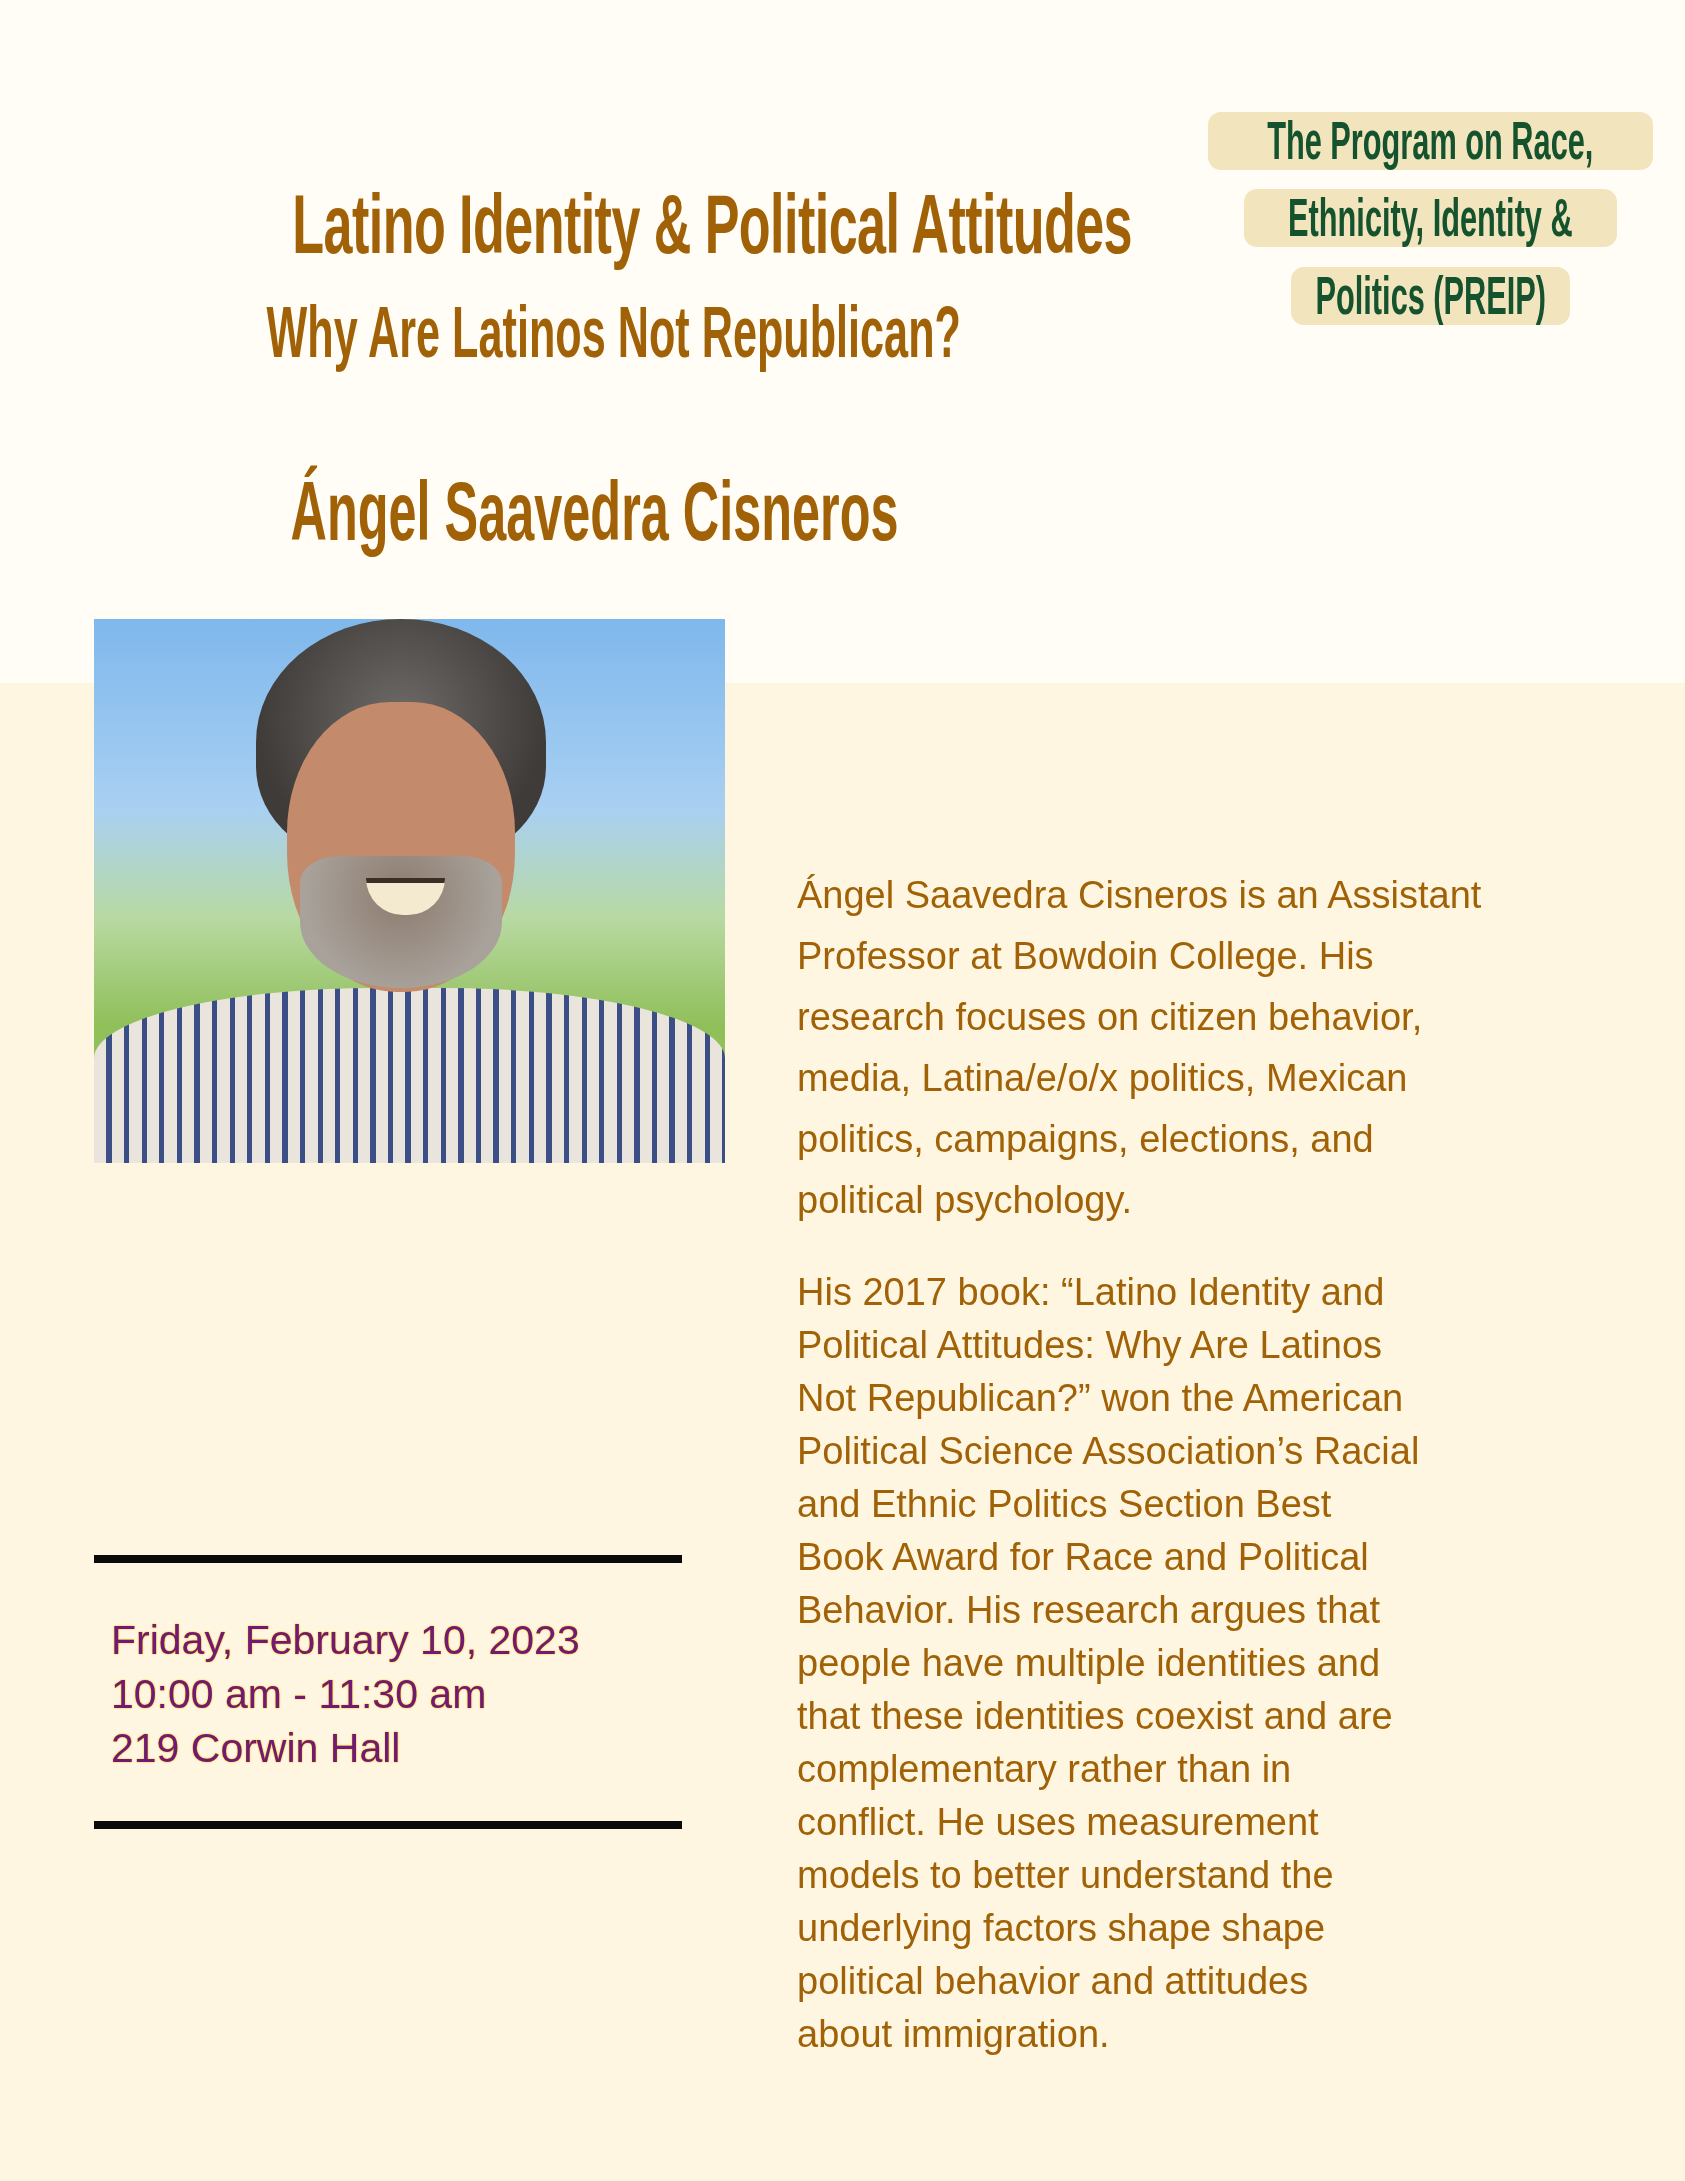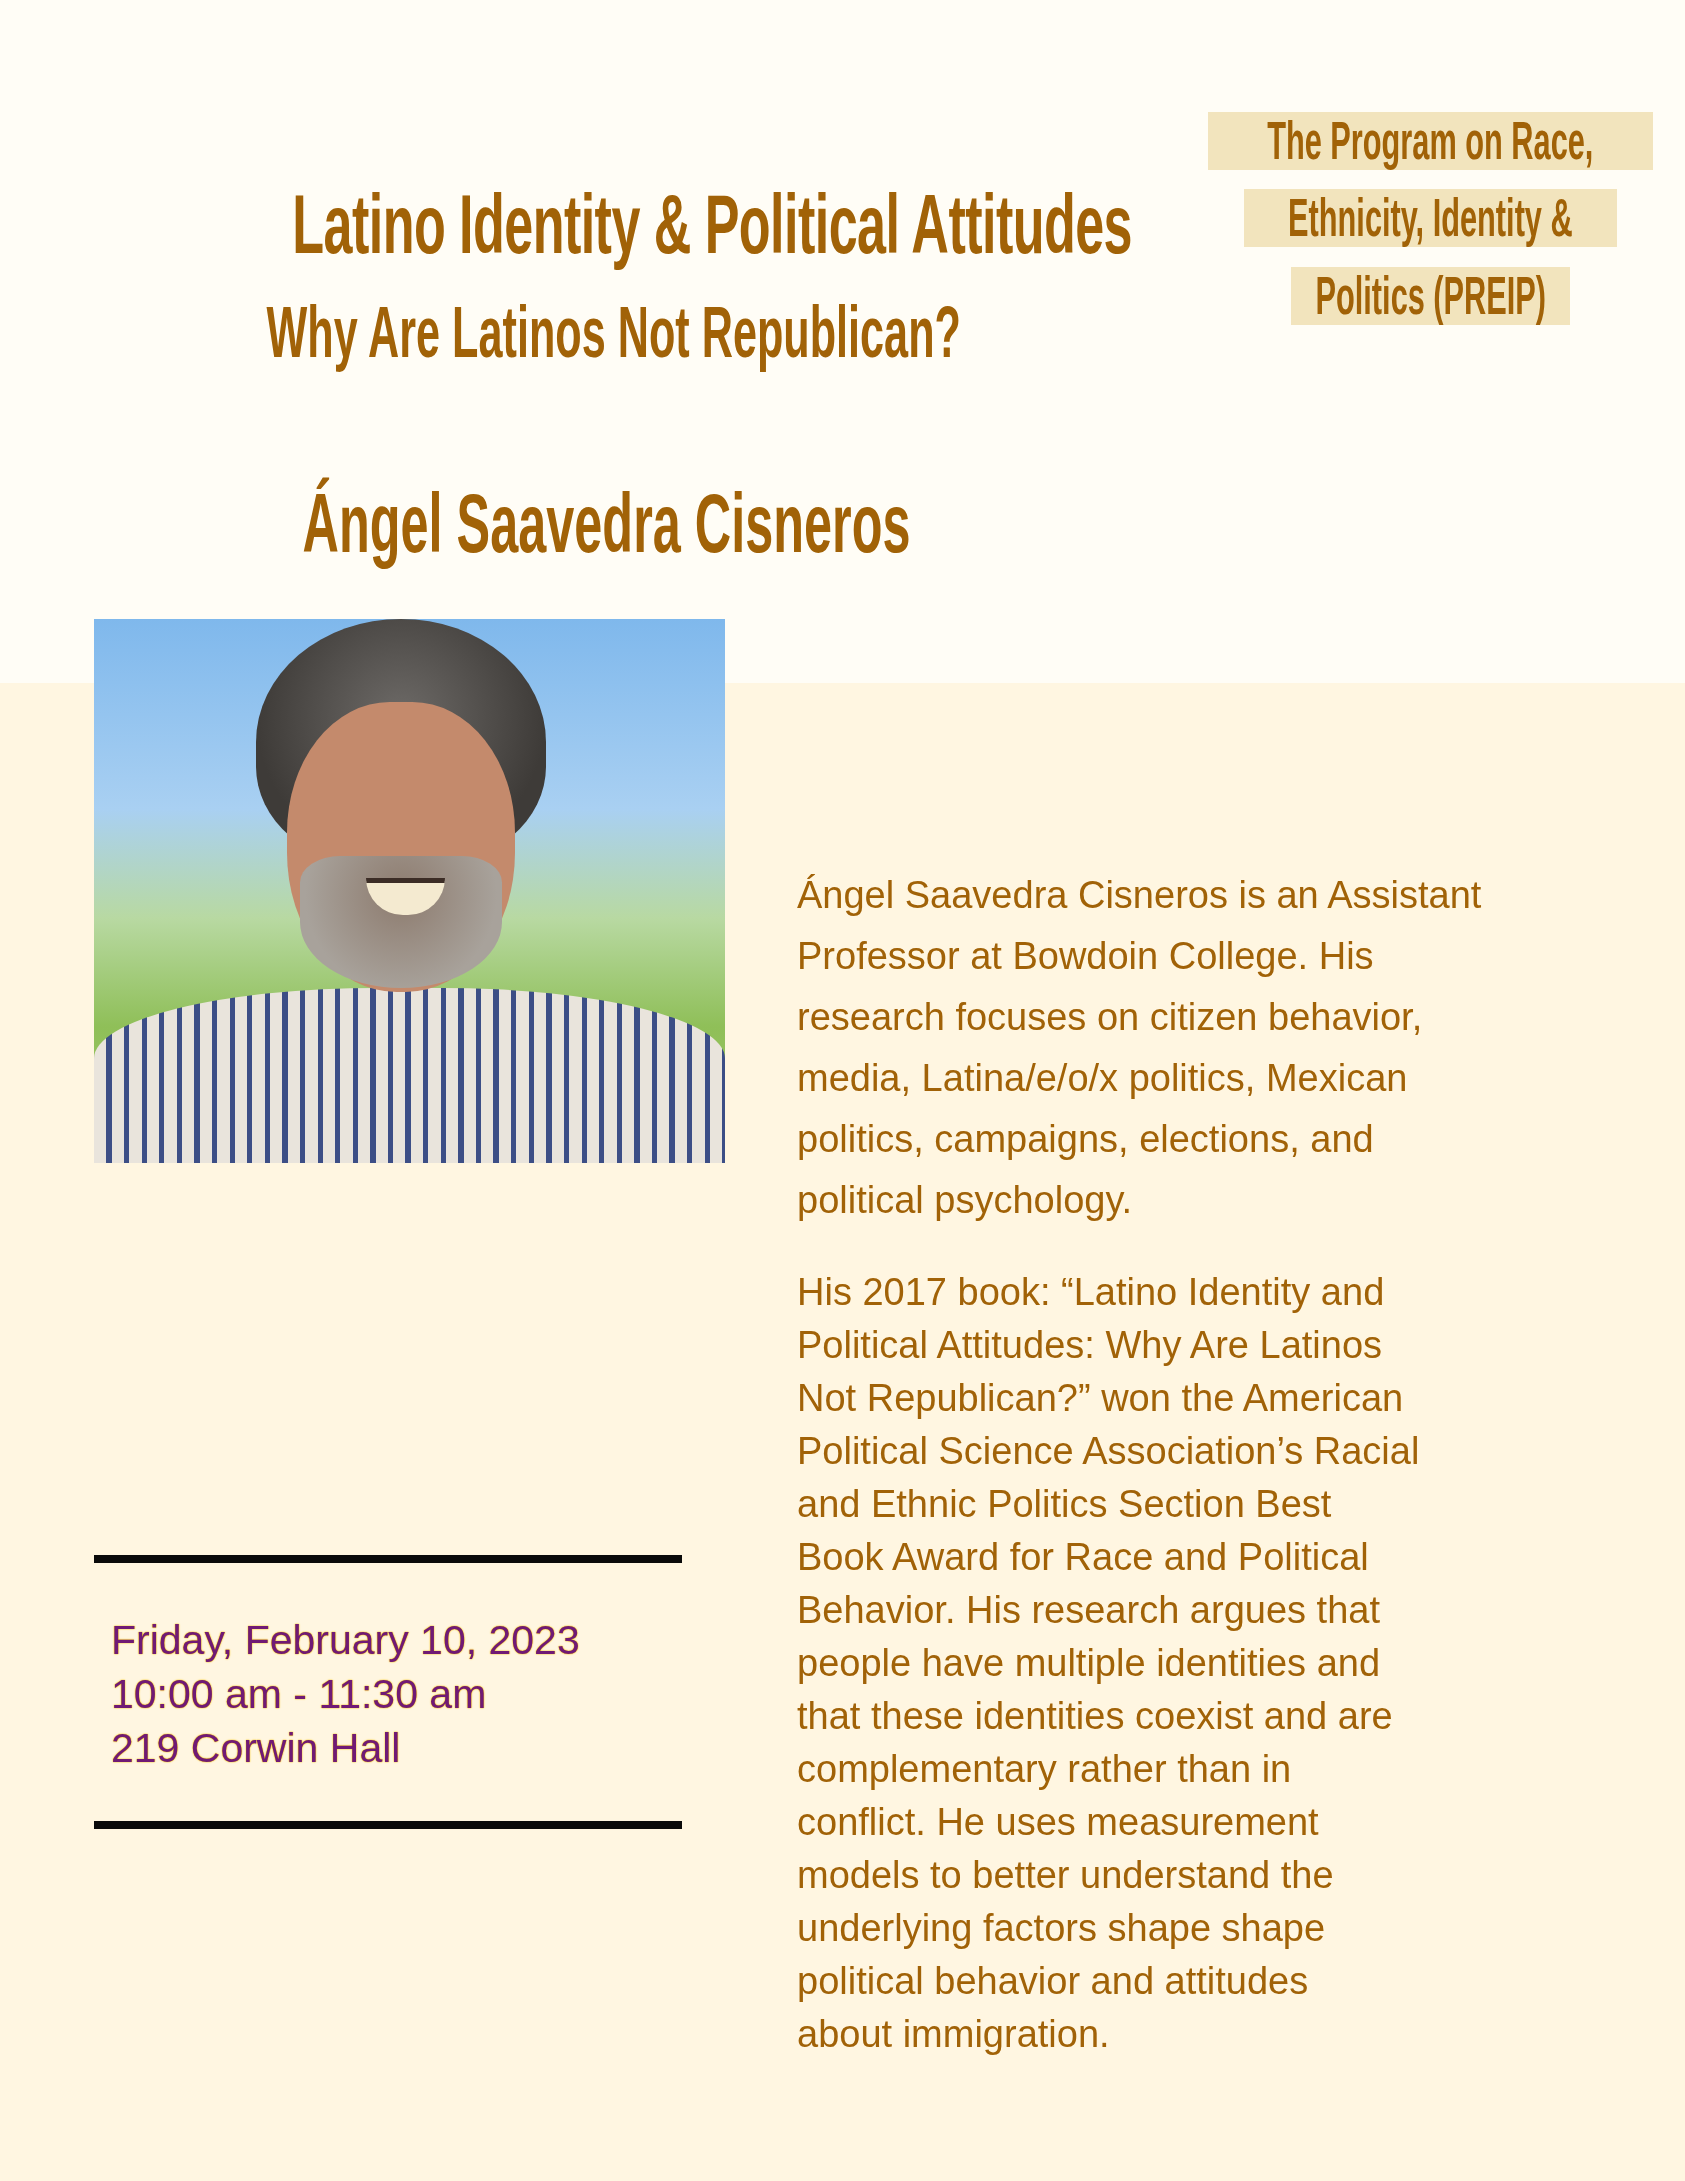--- a/index.html
+++ b/index.html
@@ -35,23 +35,24 @@
     text-align: center; font-size: 84px; line-height: 97px;
   }
   .speaker span { display: inline-block; transform: scaleX(0.6); }
 
   .program {
     position: absolute; left: 1176px; width: 509px; top: 112px;
     text-align: center;
   }
   .program-line {
     display: block; margin: 0 auto 19.3px auto; width: max-content;
-    background: #f2e4bd; color: #a16207;
+    background: #f2e4bd; color: #14532d;
     font-size: 53px; line-height: 58px; font-weight: 700;
     padding: 0 20px;
+    border-radius: 13px;
   }
   .program-line span { display: inline-block; transform: scaleX(0.58); transform-origin: center; margin: 0 -79px; }
 
   .photo {
     position: absolute; left: 94px; top: 619px; width: 631px; height: 544px;
     overflow: hidden;
     background: linear-gradient(180deg, #7fb8ec 0%, #a9d0f2 35%, #b8d9a2 55%, #8fbf58 75%, #a8c86a 100%);
   }
   .photo .hair { position: absolute; left: 162px; top: 0px; width: 290px; height: 246px; border-radius: 50% 50% 40% 40%; background: radial-gradient(circle at 50% 40%, #6d6a67, #3e3b38 70%); }
   .photo .face { position: absolute; left: 193px; top: 83px; width: 228px; height: 290px; border-radius: 45% 45% 48% 48%; background: #c48a6c; }
@@ -80,21 +81,21 @@
   .bio.p2 { top: 1266px; line-height: 53px; }
   .bio div { white-space: nowrap; }
 </style>
 </head>
 <body>
 
 <div class="top-band"></div>
 
 <h1 class="condensed title" style="margin:0;"><span>Latino Identity &amp; Political Attitudes</span></h1>
 <h2 class="condensed subtitle" style="margin:0;"><span>Why Are Latinos Not Republican?</span></h2>
-<h2 class="condensed speaker" style="margin:12px;"><span>Ángel Saavedra Cisneros</span></h2>
+<h2 class="condensed speaker" style="margin:0;"><span>Ángel Saavedra Cisneros</span></h2>
 
 <div class="program">
   <div class="program-line"><span>The Program on Race,</span></div>
   <div class="program-line"><span>Ethnicity, Identity &amp;</span></div>
   <div class="program-line"><span>Politics (PREIP)</span></div>
 </div>
 
 <div class="photo" role="img" aria-label="Portrait of Ángel Saavedra Cisneros smiling outdoors in a striped shirt">
   <div class="shirt"></div>
   <div class="hair"></div>

